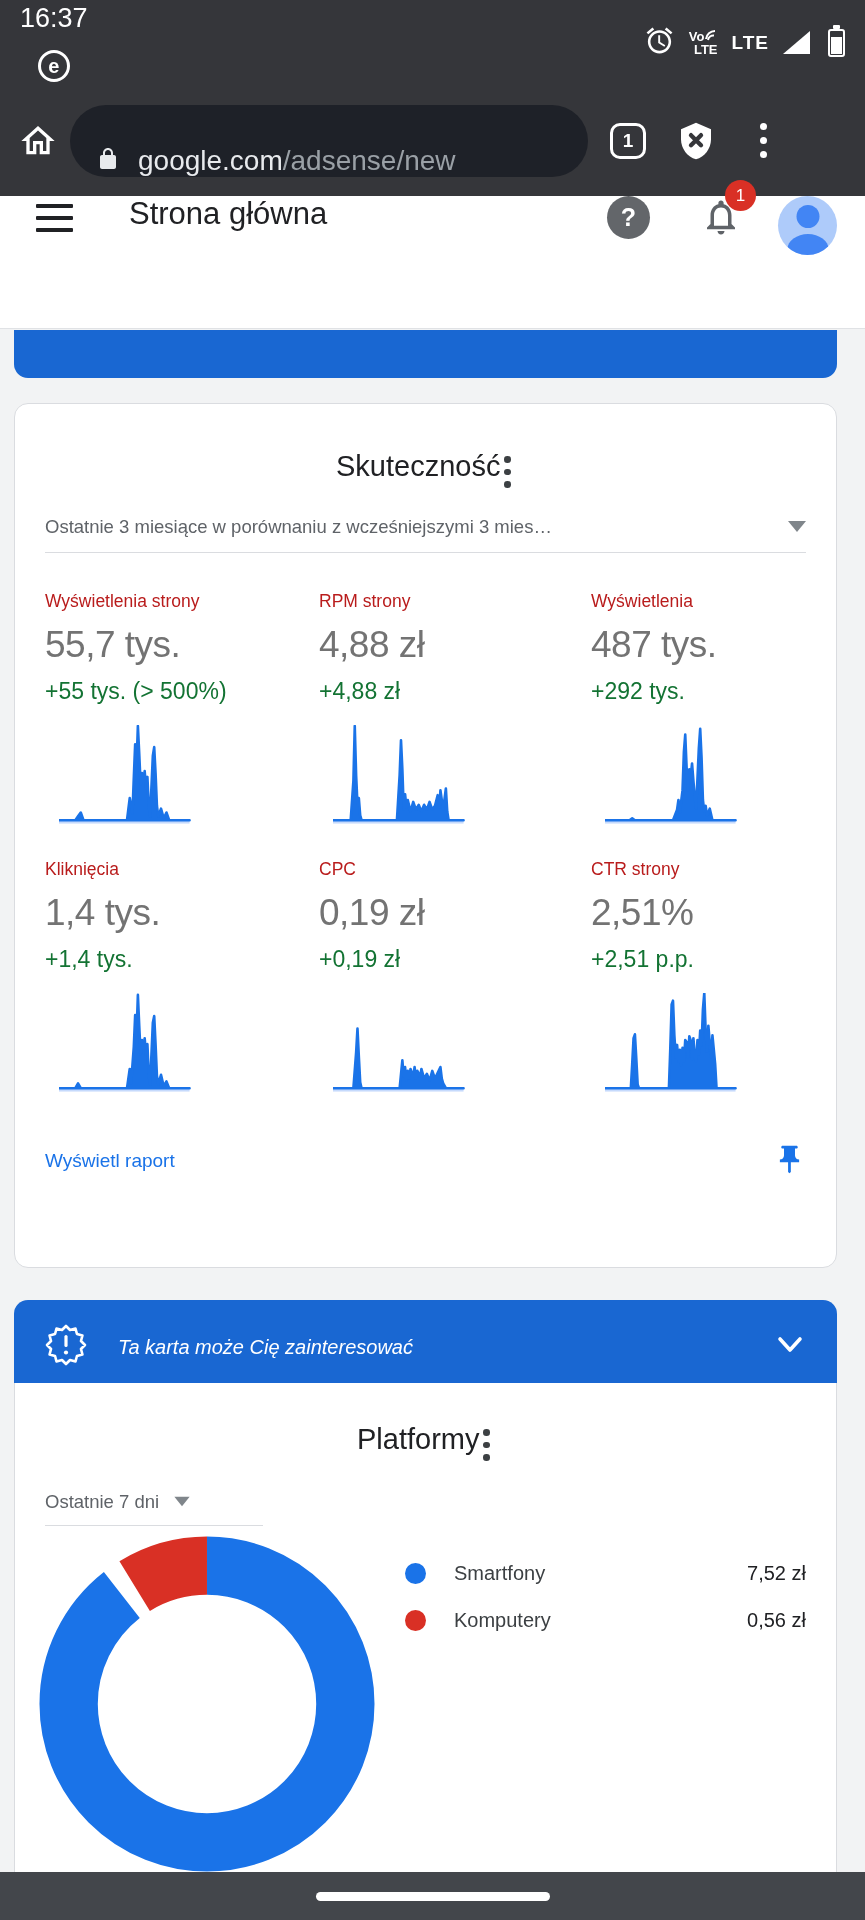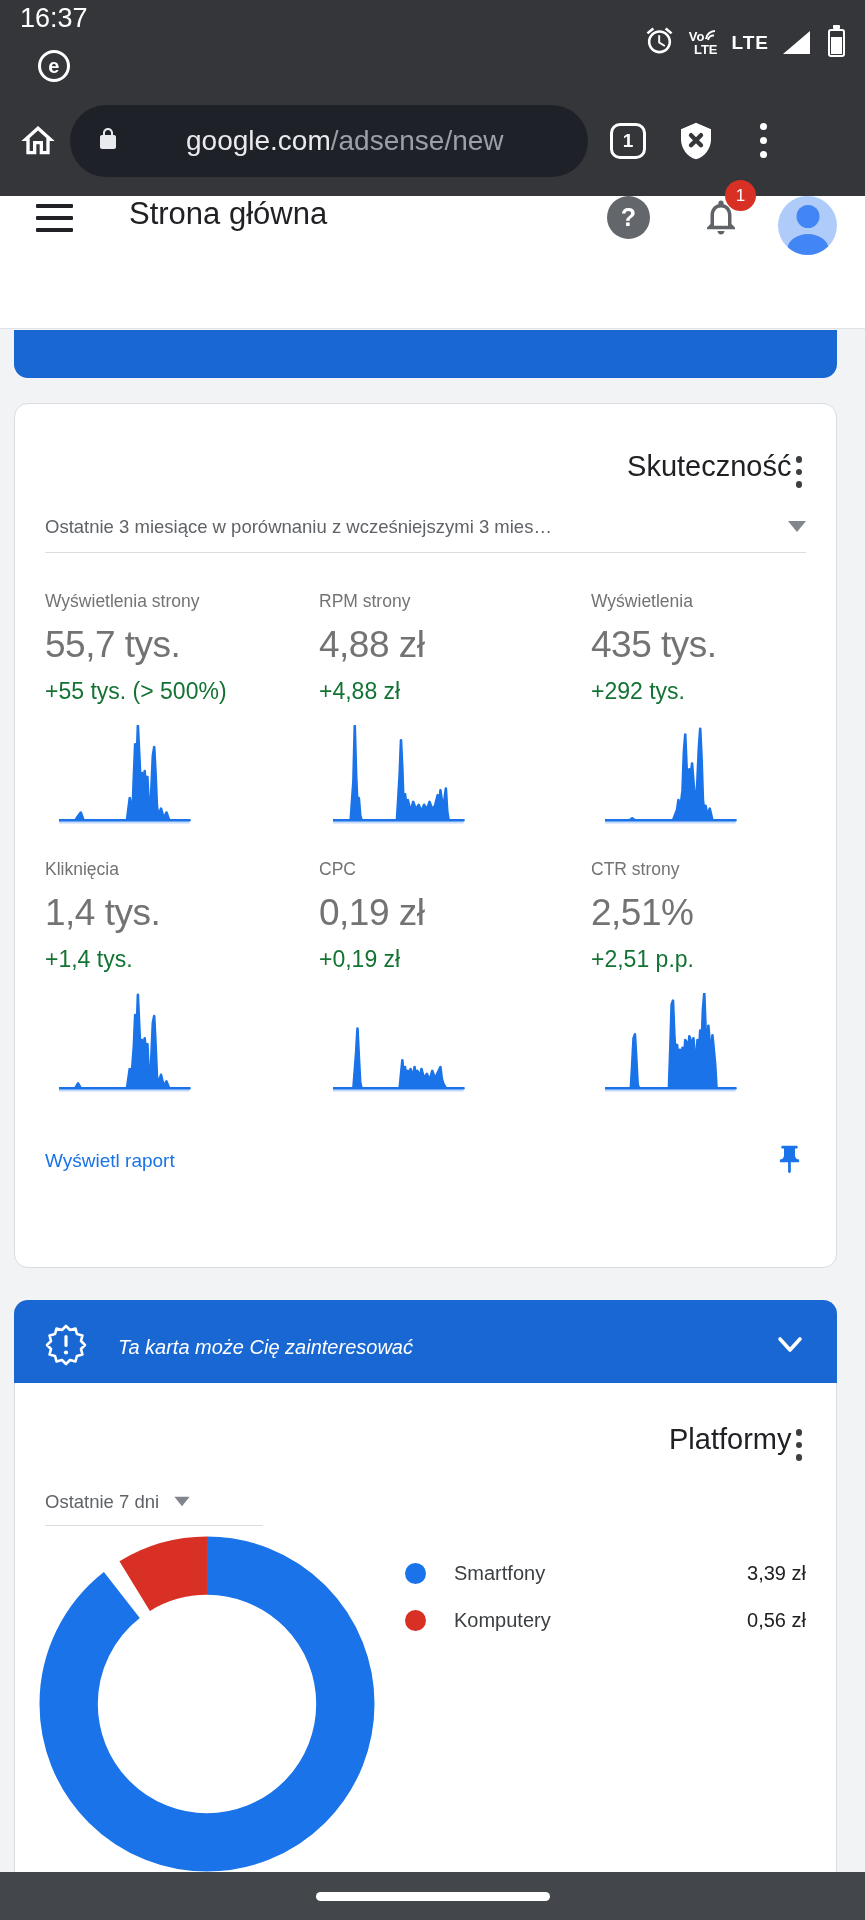--- a/index.html
+++ b/index.html
@@ -17,22 +17,22 @@
   .volte { color:#fff; font-size:13px; font-weight:bold; line-height:13px; text-align:right; }
   .lte-txt { color:#fff; font-size:19px; font-weight:bold; letter-spacing:1px; }
   .signal { width:27px; height:23px; background:#fff; clip-path:polygon(100% 0, 100% 100%, 0 100%); }
   .battery { position:relative; width:17px; height:28px; border:2.5px solid #fff; border-radius:3px; margin-left:4px; }
   .battery:before { content:""; position:absolute; top:-6px; left:3px; width:7px; height:4px; background:#fff; border-radius:1px; }
   .battery:after { content:""; position:absolute; left:1px; right:1px; bottom:1px; height:70%; background:#fff; }
 
   
   .toolbar { position:absolute; top:85px; left:0; right:0; height:111px; background:#35363a;
     display:flex; align-items:center; padding:0 18px; }
-  .url-pill { display:flex; align-items:center; height:72px; width:518px; margin-left:12px;
-    background:#1e2128; border-radius:36px; padding:0 26px; overflow:hidden;gap:48px; }
+  .url-pill { display:flex; align-items:flex-end; height:72px; width:518px; margin-left:12px;
+    background:#1e2128; border-radius:36px; padding:0 26px; overflow:hidden; }
   .url-text { font-size:28px; white-space:nowrap; margin-left:18px; }
   .url-domain { color:#e8eaed; }
   .url-path { color:#9aa0a6; }
   .tab-btn { width:36px; height:36px; border:3.5px solid #fff; border-radius:10px; color:#fff;
     font-size:19px; font-weight:bold; display:flex; align-items:center; justify-content:center; margin-left:22px; }
   .tb-icon { display:flex; align-items:center; justify-content:center; }
   .kebab-white { display:flex; flex-direction:column; gap:7px; margin-left:38px; padding:6px; }
   .kebab-white span { width:7px; height:7px; border-radius:50%; background:#fff; }
 
   
@@ -47,32 +47,32 @@
   .badge { position:absolute; top:-16px; right:-14px; min-width:31px; height:31px; background:#d93025;
     border-radius:50%; color:#fff; font-size:17px; display:flex; align-items:center; justify-content:center; }
   .avatar { position:relative; width:59px; height:59px; border-radius:50%; background:#aecbfa; overflow:hidden; margin-left:36px; }
   .avatar .head { position:absolute; top:9px; left:50%; transform:translateX(-50%); width:23px; height:23px; border-radius:50%; background:#4285f4; }
   .avatar .body { position:absolute; top:38px; left:50%; transform:translateX(-50%); width:41px; height:30px; border-radius:50% 50% 0 0; background:#4285f4; }
 
   
   .blue-remnant { position:absolute; top:330px; left:14px; width:823px; height:48px; background:#1967d2; border-radius:0 0 14px 14px; }
   .card { position:absolute; left:14px; width:823px; background:#fff; border:1px solid #dadce0; }
   .perf-card { top:403px; height:865px; border-radius:14px; padding:46px 30px 0 30px; }
-  .card-head { display:flex; justify-content:flex-end; align-items:flex-start; }
+  .card-head { display:flex; justify-content:center; align-items:flex-start; }
   .card-title { font-size:29px; color:#202124; }
   .kebab-dark { display:flex; flex-direction:column; gap:6px; padding:6px 4px; }
   .kebab-dark span { width:6.5px; height:6.5px; border-radius:50%; background:#3c4043; }
   .dropdown-row { display:flex; align-items:center; justify-content:space-between; margin-top:22px; }
   .dropdown-label { font-size:18.5px; color:#5f6368; white-space:nowrap; overflow:hidden; }
   .tri-down { width:0; height:0; border-left:9px solid transparent; border-right:9px solid transparent;
     border-top:11px solid #80868b; margin-left:14px; flex:none; }
   .dd-divider { border-bottom:1px solid #dadce0; margin-top:14px; }
 
   .metric-grid { display:grid; grid-template-columns:274px 272px 1fr; row-gap:34px; margin-top:38px; }
-  .metric-label { font-size:17.5px; color:#737373; }
+  .metric-label { font-size:17.5px; color:#b91c1c; }
   .metric-value { font-size:37px; color:#737373; margin-top:12px; letter-spacing:-0.5px; }
   .metric-delta { font-size:23px; color:#137333; margin-top:12px; }
   .spark { margin:20px 0 0 14px; display:block; }
 
   .perf-footer { display:flex; justify-content:space-between; align-items:center; margin-top:50px; }
   .report-link { font-size:19px; color:#1a73e8; }
 
   
   .banner { position:absolute; top:1300px; left:14px; width:823px; height:94px; background:#1967d2;
     border-radius:14px 14px 0 0; display:flex; align-items:center; padding:0 30px; }
@@ -202,21 +202,21 @@
           <div class="metric-label">RPM strony</div>
           <div class="metric-value">4,88 zł</div>
           <div class="metric-delta">+4,88 zł</div>
           <svg class="spark" width="136" height="100" viewBox="0 0 100 104" preserveAspectRatio="none">
             <rect x="0" y="99.5" width="96" height="3" fill="#c6dafc"></rect>
             <polygon points="0,99 13,99 15,58 16,1 17,52 18,83 19,76 20,94 21,99 47,99 49,52 50,16 51,46 52,88 53,72 54,86 55,78 57,90 59,80 61,88 63,83 65,90 67,83 69,88 71,80 73,88 75,84 77,73 78,86 79,68 81,88 83,66 84,90 85,99 96,99" fill="#1a73e8" stroke="#1a73e8" stroke-width="2.6" stroke-linejoin="round" vector-effect="non-scaling-stroke"></polygon>
           </svg>
         </div>
         <div>
           <div class="metric-label">Wyświetlenia</div>
-          <div class="metric-value">435 tys.</div>
+          <div class="metric-value">487 tys.</div>
           <div class="metric-delta">+292 tys.</div>
           <svg class="spark" width="136" height="100" viewBox="0 0 100 104" preserveAspectRatio="none">
             <rect x="0" y="99.5" width="96" height="3" fill="#c6dafc"></rect>
             <polygon points="0,99 18,99 20,97 22,99 50,99 53,88 54,78 55,91 57,68 58,28 59,10 60,44 61,68 62,46 63,54 64,40 65,58 66,74 67,87 69,24 70,4 71,34 72,78 73,90 74,84 75,94 77,87 79,99 96,99" fill="#1a73e8" stroke="#1a73e8" stroke-width="2.6" stroke-linejoin="round" vector-effect="non-scaling-stroke"></polygon>
           </svg>
         </div>
         <div>
           <div class="metric-label">Kliknięcia</div>
           <div class="metric-value">1,4 tys.</div>
           <div class="metric-delta">+1,4 tys.</div>
@@ -288,21 +288,21 @@
 
     <div class="chart-row">
       <svg class="donut" id="donut" width="340" height="336" viewBox="0 0 340 340">
         <circle id="donut-main" cx="170" cy="170" r="140" fill="none" stroke-width="59" pathLength="100" stroke="#1a73e8" stroke-dasharray="89.44482758620688 10.55517241379311" transform="rotate(-90 170 170)"></circle>
         <circle id="donut-second" cx="170" cy="170" r="140" fill="none" stroke-width="59" pathLength="100" stroke="#d93025" stroke-dasharray="8.755172413793103 91.2448275862069" transform="rotate(238.48137931034483 170 170)"></circle>
       </svg>
       <div class="legend" id="legend">
           <div class="legend-row">
             <span class="legend-dot" style="background: rgb(26, 115, 232);"></span>
             <span class="legend-label">Smartfony</span>
-            <span class="legend-value">3,39 zł</span>
+            <span class="legend-value">7,52 zł</span>
           </div>
           <div class="legend-row">
             <span class="legend-dot" style="background: rgb(217, 48, 37);"></span>
             <span class="legend-label">Komputery</span>
             <span class="legend-value">0,56 zł</span>
           </div>
         </div>
     </div>
   </div>
 

